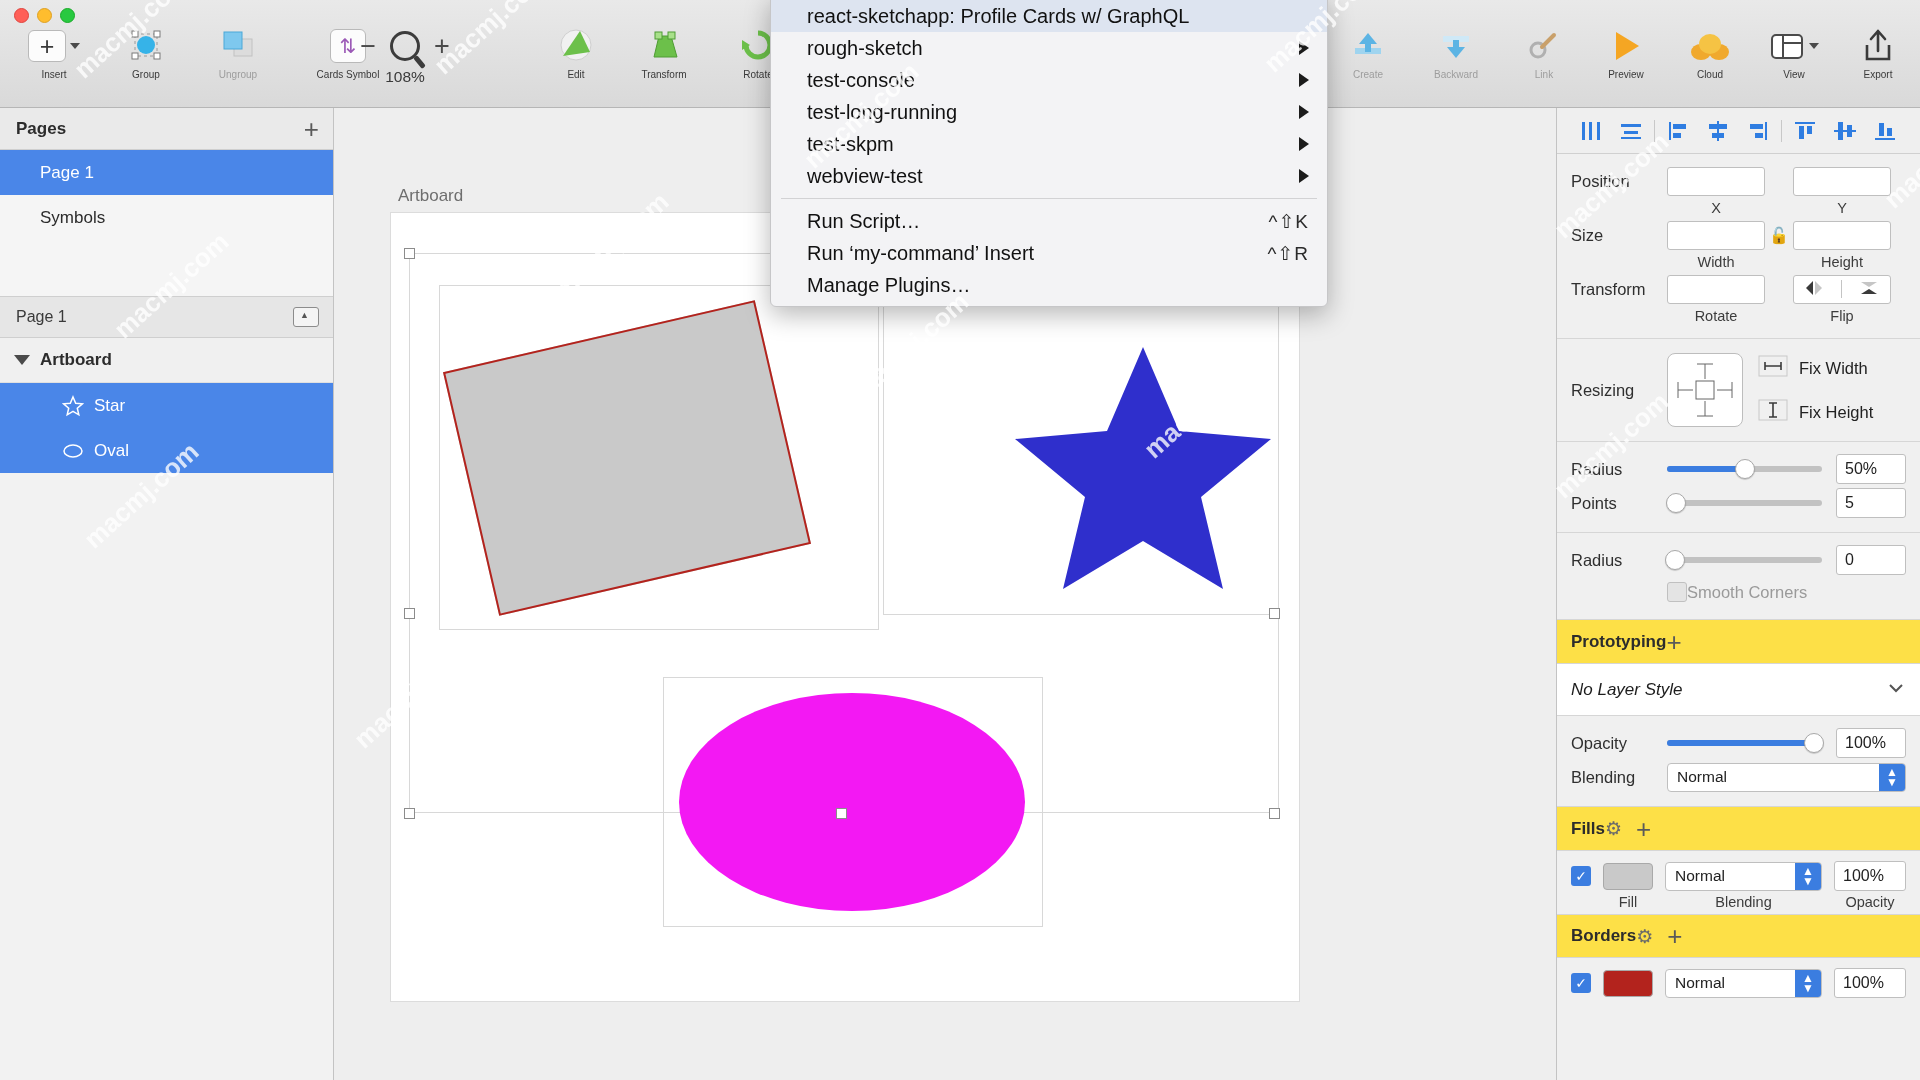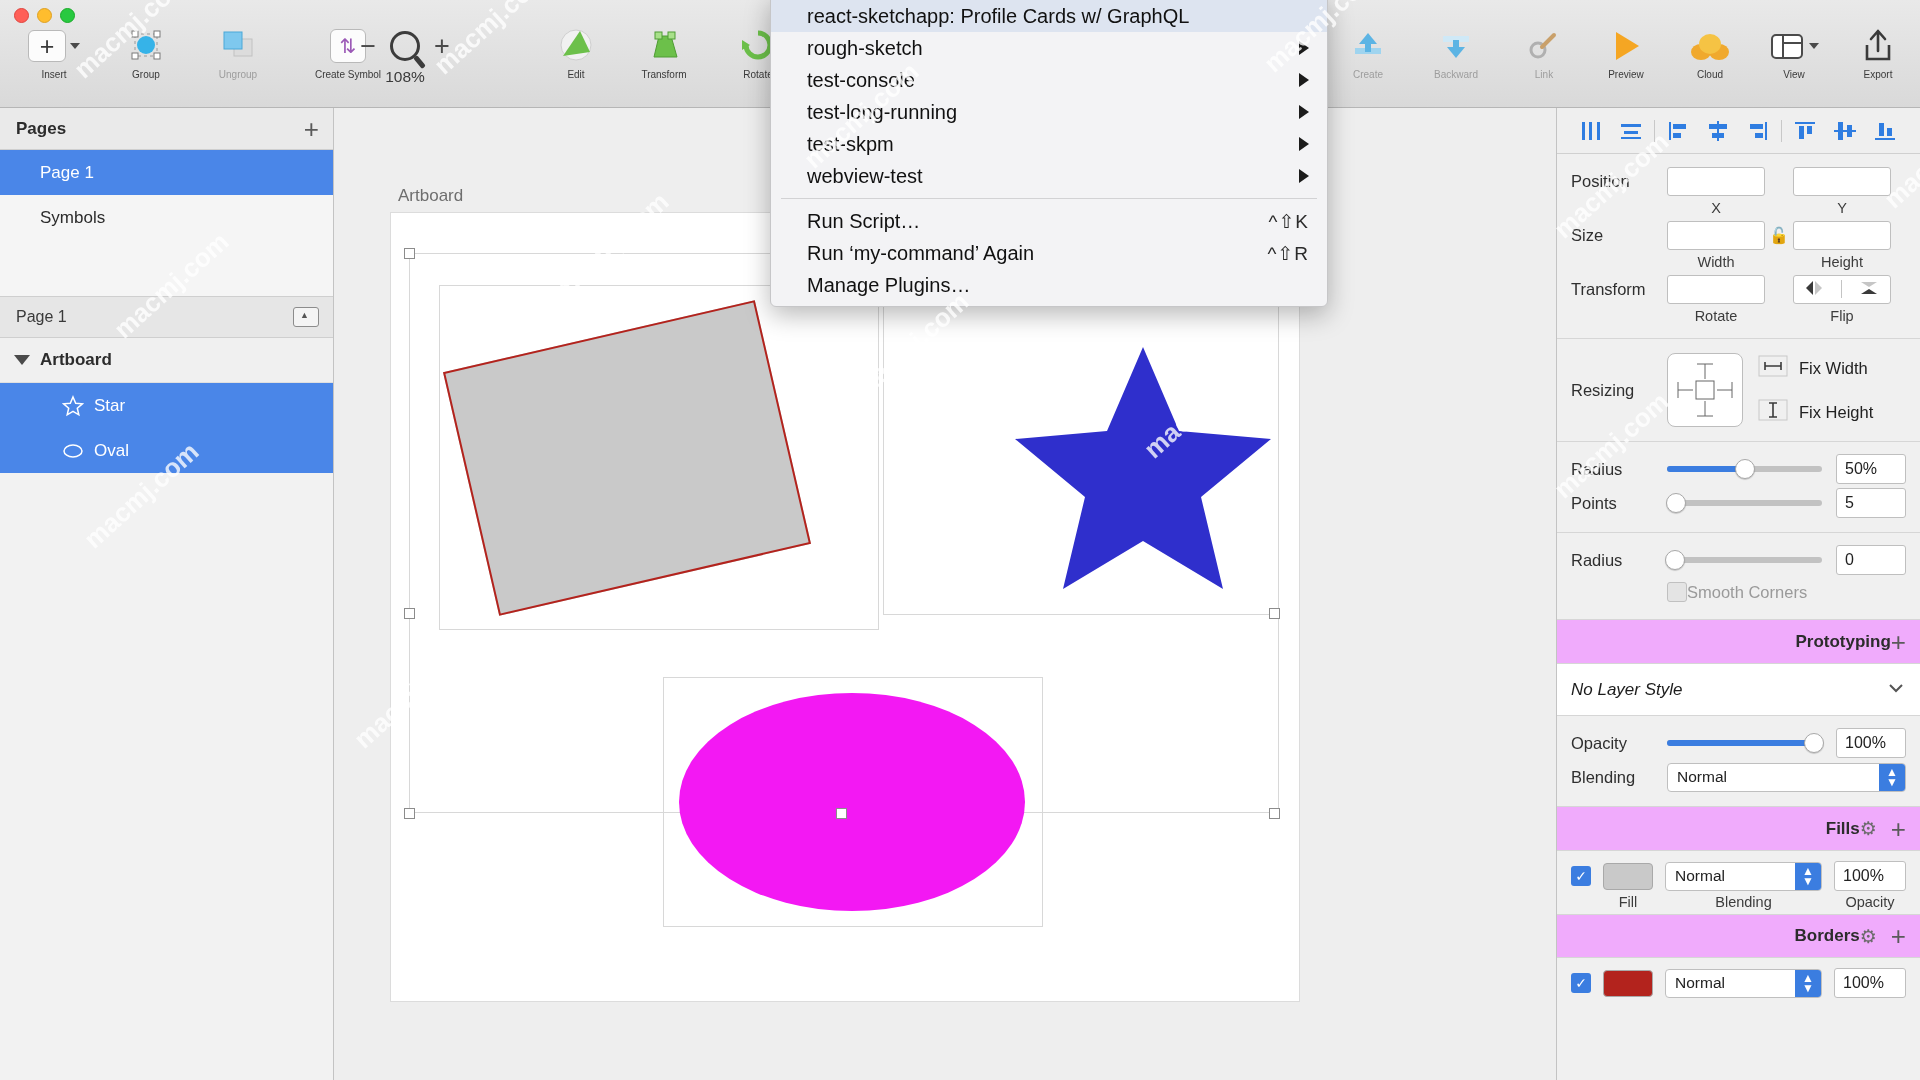--- a/index.html
+++ b/index.html
@@ -134,22 +134,22 @@
   .subcap { font-size: 14.5px; color: #3c3c3c; text-align: center; }
 
   .slider { position: relative; height: 6px; background: #c2c2c2; border-radius: 3px; flex: 1; margin: 0 14px 0 0; }
   .slider .fillbar { position: absolute; left: 0; top: 0; height: 6px; background: #3b7de0; border-radius: 3px; }
   .slider .knob { position: absolute; top: -7px; width: 20px; height: 20px; background: #fff;
     border: 1px solid #a8a8a8; border-radius: 50%; box-shadow: 0 1px 1px rgba(0,0,0,.18); }
   .numfld { width: 70px; height: 30px; background: #fff; border: 1px solid #bfbfbf; border-radius: 3px;
     font-size: 16px; display: flex; align-items: center; padding: 0 8px; }
 
   .sec-head {
-    height: 44px; display: flex; align-items: center; justify-content: flex-end;
-    padding: 0 14px; border-bottom: 1px solid #d6d6d6; background: #f0abfc;
+    height: 44px; display: flex; align-items: center; justify-content: flex-start;
+    padding: 0 14px; border-bottom: 1px solid #d6d6d6; background: #fde047;
   }
   .sec-head .t { font-size: 17px; font-weight: bold; color: #2c2c2c; }
   .sec-icons { display: flex; align-items: center; gap: 14px; color: #6a6a6a; }
 
   .stylerow {
     height: 52px; background: #fff; border-bottom: 1px solid #d6d6d6;
     display: flex; align-items: center; padding: 0 14px; justify-content: space-between;
   }
   .stylerow .nm { font-size: 17px; font-style: italic; color: #1d1d1d; }
 
@@ -227,21 +227,21 @@
             <rect x="6" y="4" width="18" height="17" fill="#7ec8ee" stroke="#4aa8d8"></rect>
           </svg>
         </div>
         <div class="tb-label dim">Ungroup</div>
       </div>
 
       <div class="tb-item" style="left:278px;width:140px">
         <div class="tb-icon">
           <div class="ic-box" style="width:36px;height:34px;color:#9b59b6;font-size:20px">⇅</div>
         </div>
-        <div class="tb-label">Create Symbol</div>
+        <div class="tb-label">Cards Symbol</div>
       </div>
 
       <div class="zoomwrap" style="left:330px">
         <div class="zoomrow">
           <div class="zsign">−</div>
           <div class="zcircle"></div>
           <div class="zsign">+</div>
         </div>
         <div class="zoomval">108%</div>
       </div>
@@ -727,21 +727,21 @@
       <span class="m-arrow"></span>
     </div>
 
     <div class="menu-sep"></div>
 
     <div class="menu-item">
       <span>Run Script…</span>
       <span class="m-key">^⇧K</span>
     </div>
     <div class="menu-item">
-      <span>Run ‘my-command’ Again</span>
+      <span>Run ‘my-command’ Insert</span>
       <span class="m-key">^⇧R</span>
     </div>
     <div class="menu-item">
       <span>Manage Plugins…</span>
       <span class="m-key"></span>
     </div>
   </div>
 
   <div class="wm" style="left:60px;top:10px">macmj.com</div>
   <div class="wm" style="left:420px;top:6px">macmj.com</div>

